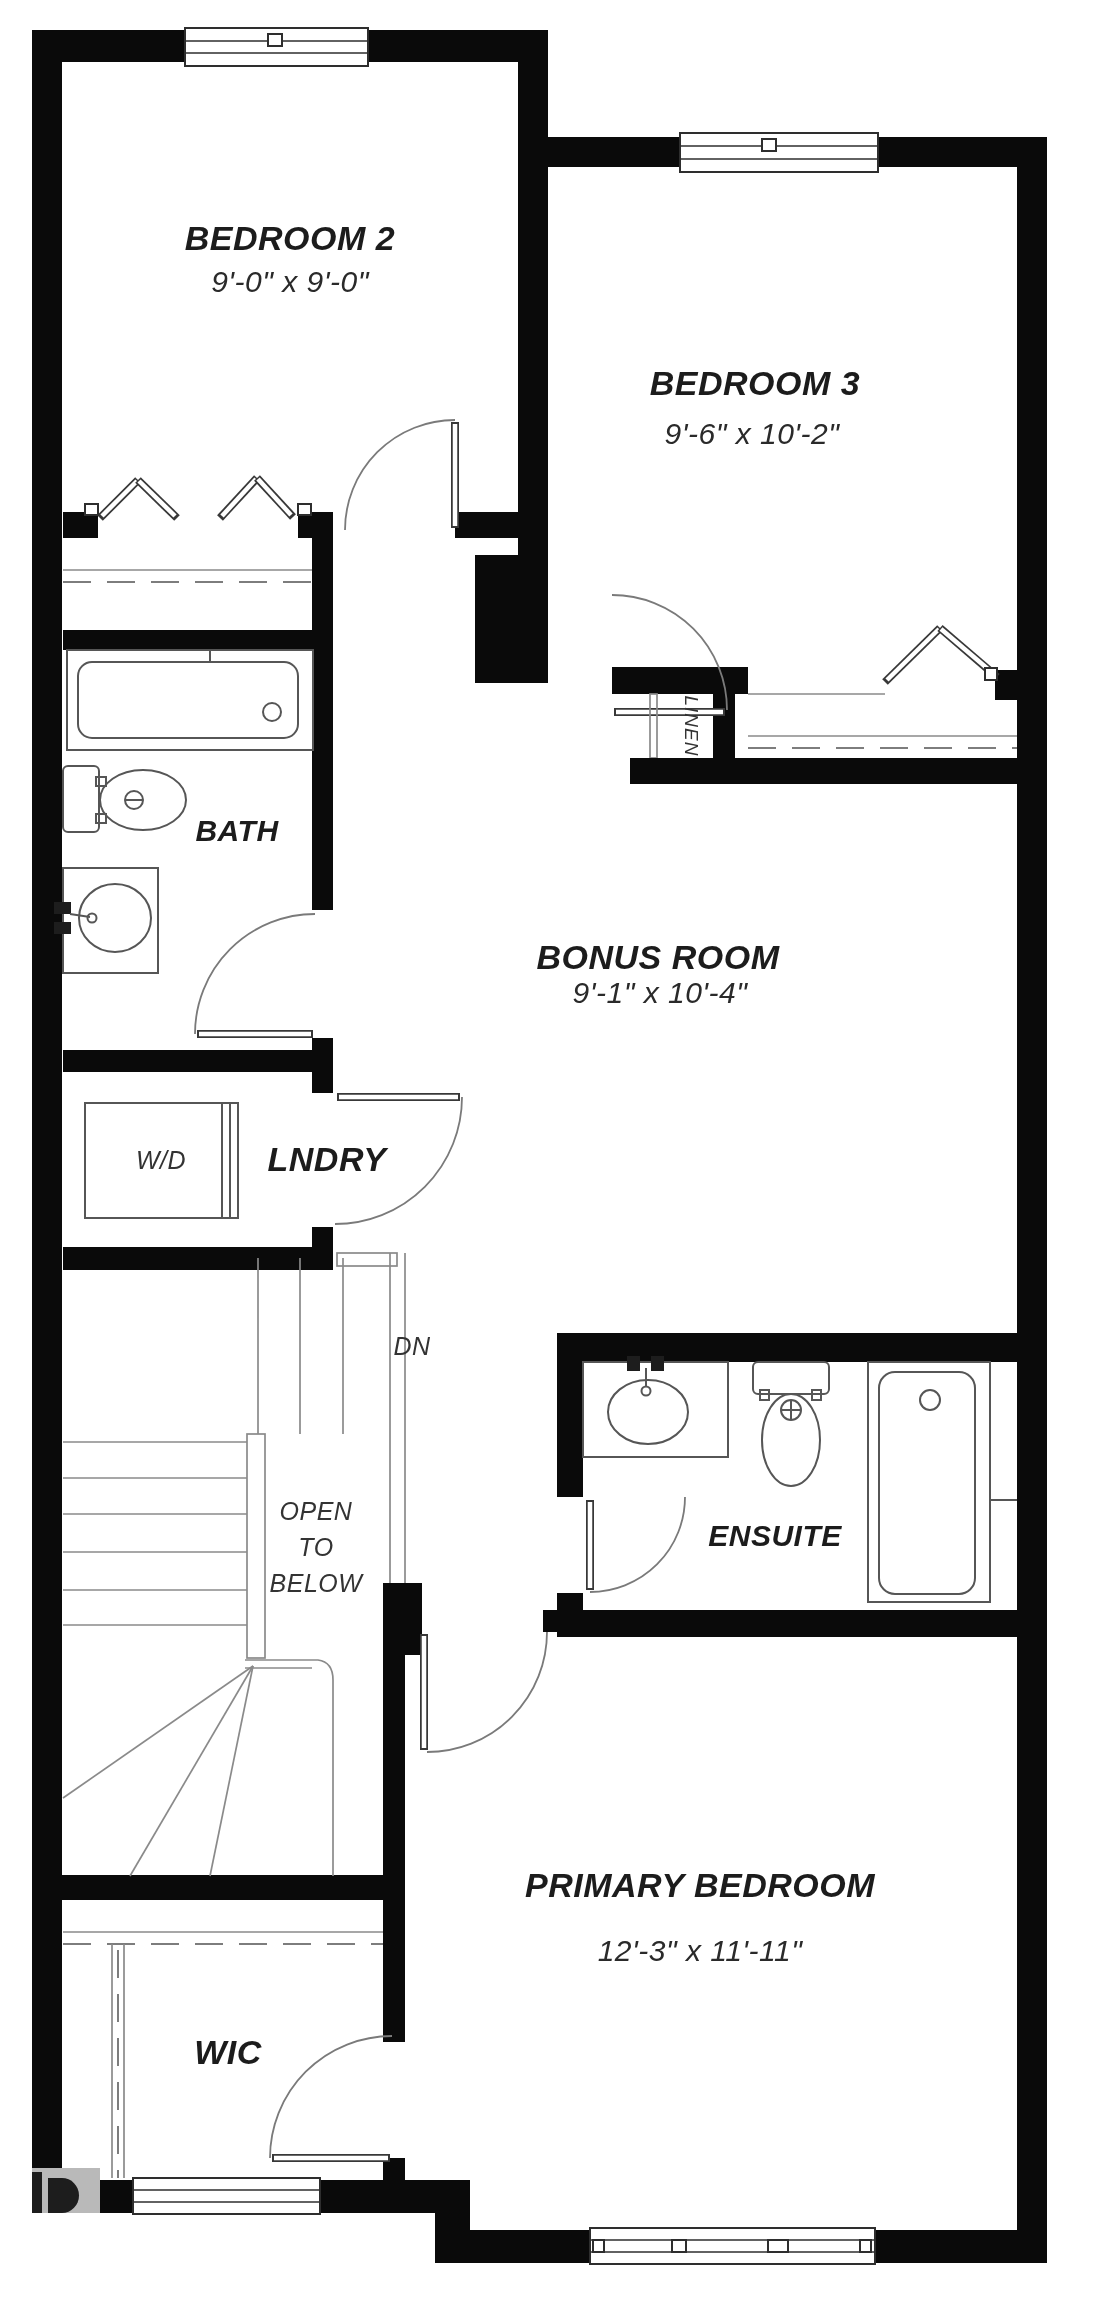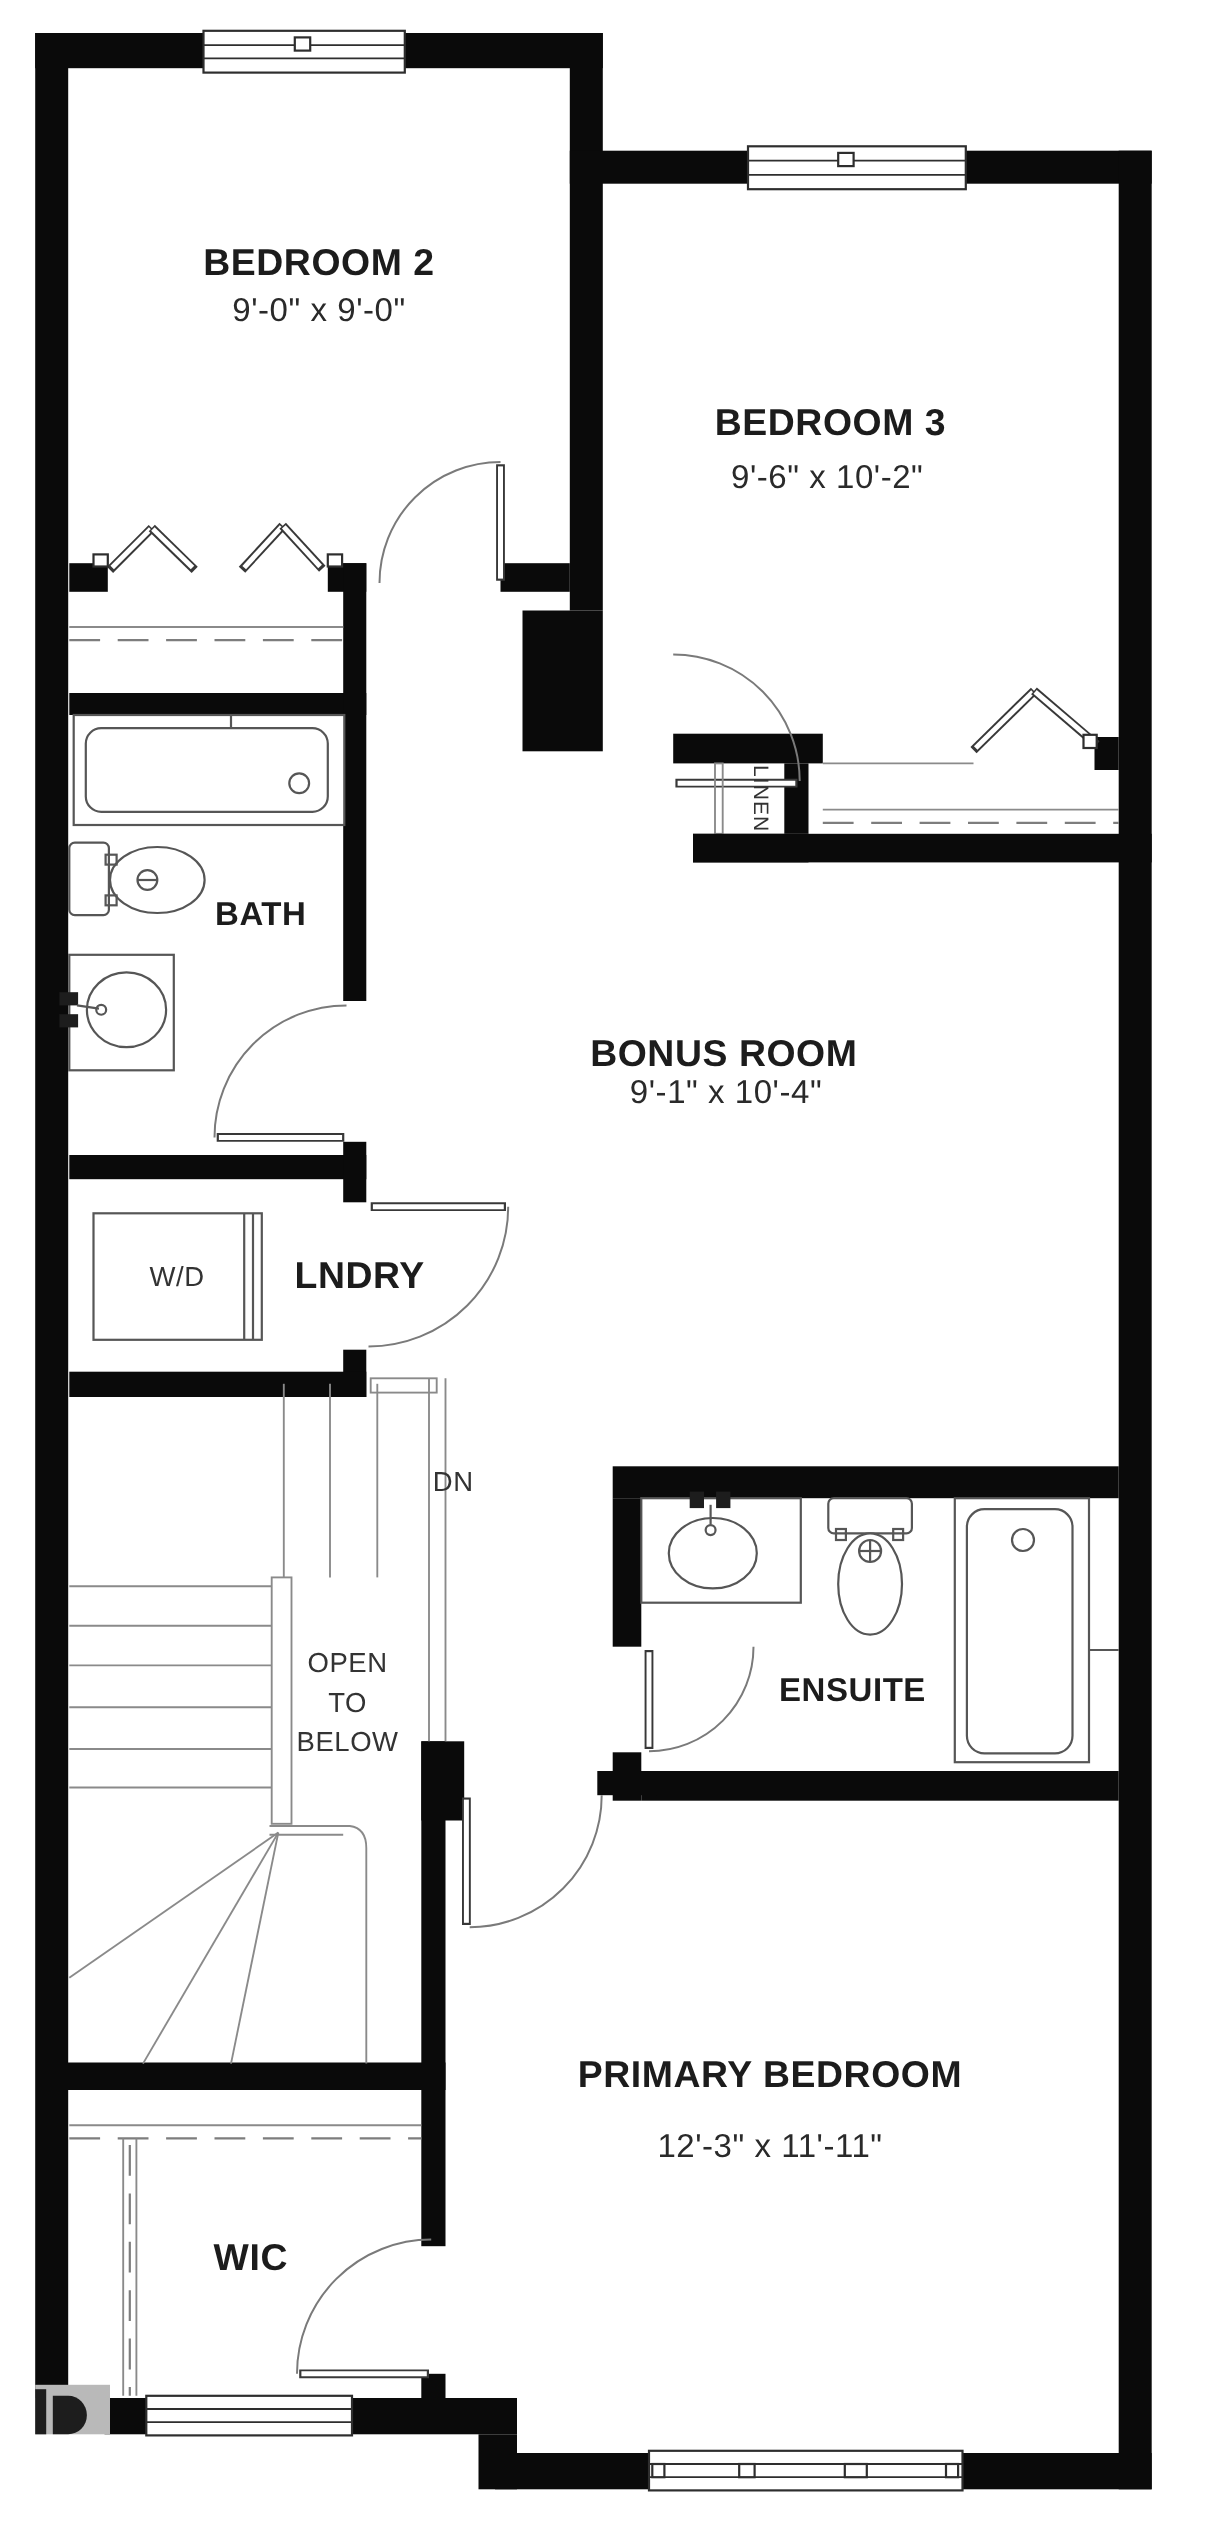--- a/index.html
+++ b/index.html
@@ -1,17 +1,17 @@
 <!DOCTYPE html>
 <html><head>
 <meta charset="utf-8">
 <style>
   html,body{margin:0;padding:0;background:#ffffff;}
   body{width:1104px;height:2304px;font-family:"Liberation Sans",sans-serif;}
-  .plan-wrap{position:relative;width:1104px;height:2304px;background:#ffffff;overflow:hidden;}
+  .plan-wrap{position:relative;width:1104px;height:2304px;background:#ffffff;overflow:hidden;font-style:italic;}
   svg{display:block}
   .wall{fill:#0a0a0a;stroke:none}
   .fix{fill:#ffffff;stroke:#565656;stroke-width:2}
   .fixline{fill:none;stroke:#565656;stroke-width:2}
   .thin{fill:none;stroke:#8a8a8a;stroke-width:1.7}
   .arc{fill:none;stroke:#7a7a7a;stroke-width:1.8}
   .leaf-o{stroke:#383838;stroke-width:8;fill:none}
   .leaf-i{stroke:#ffffff;stroke-width:4.5;fill:none}
   .win-box{fill:#ffffff;stroke:#2e2e2e;stroke-width:2}
   .win-line{stroke:#2e2e2e;stroke-width:1.6}

